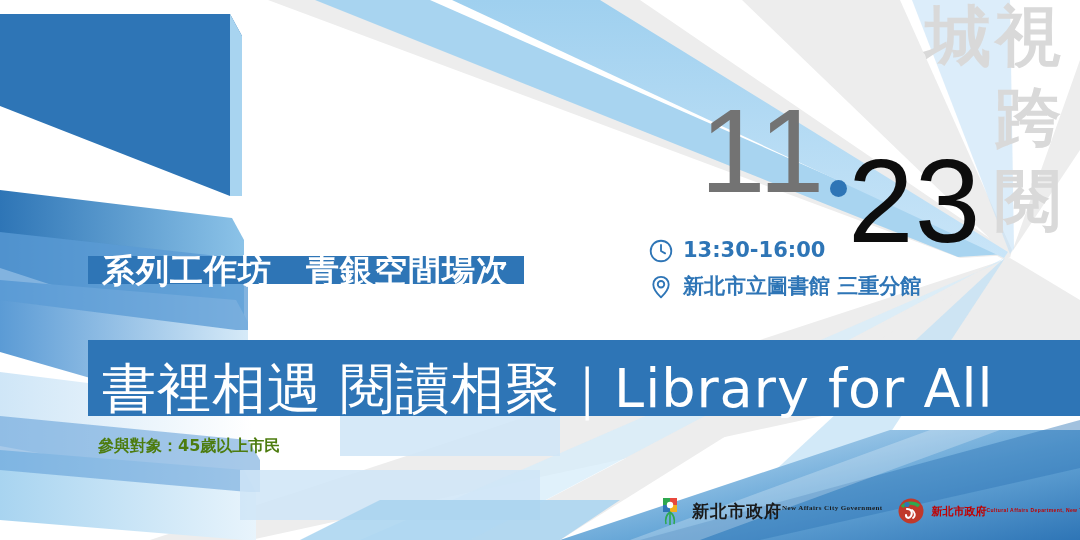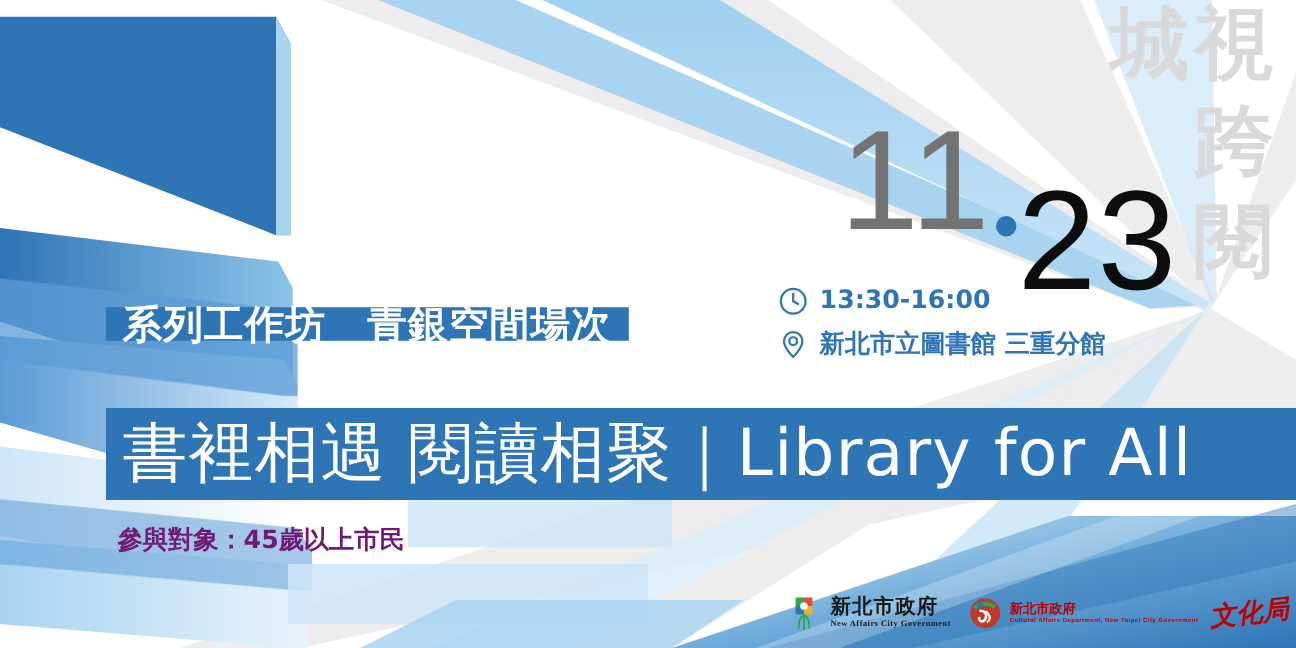--- a/index.html
+++ b/index.html
@@ -58,43 +58,43 @@
     position:absolute;left:88px;top:256px;height:28px;
     background:#2e75b6;display:flex;align-items:center;
     padding:0 14px;box-sizing:border-box;
   }
   #subtitle-text{
     color:#ffffff;font-size:33px;font-weight:700;letter-spacing:1px;white-space:pre;
     font-family:"DejaVu Sans","Liberation Sans",sans-serif;line-height:1;
   }
   #title-bar{
     position:absolute;left:88px;top:340px;height:76px;width:992px;
-    background:#2e75b6;display:flex;align-items:center;
+    background:#2e75b6;display:flex;align-items:flex-end;
     padding:0 14px;box-sizing:border-box;
   }
   #title-text{
     color:#ffffff;font-size:54px;font-weight:400;letter-spacing:1px;white-space:pre;
     font-family:"DejaVu Sans","Liberation Sans",sans-serif;line-height:1;
   }
 
   
   #audience{
-    position:absolute;left:98px;top:436px;color:#701a75;
-    font-size:21px;font-weight:700;white-space:nowrap;
+    position:absolute;left:98px;top:436px;color:#4d7c0f;
+    font-size:16px;font-weight:700;white-space:nowrap;
     font-family:"DejaVu Sans","Liberation Sans",sans-serif;
   }
 
   
   #logo-strip{
     position:absolute;left:655px;top:487px;height:48px;
     display:flex;align-items:center;gap:16px;
   }
   .logo{display:flex;align-items:center;gap:7px;}
   .logo-mark{flex:0 0 auto;display:block;}
-  .logo-words{display:flex;flex-direction:column;justify-content:flex-start;line-height:1;}
+  .logo-words{display:flex;flex-direction:row;justify-content:flex-start;line-height:1;}
   .logo-zh{font-size:17px;font-weight:700;color:#1a1a1a;white-space:nowrap;
            font-family:"DejaVu Sans","Liberation Sans",sans-serif;letter-spacing:1px;}
   .logo-en{font-size:7px;font-weight:700;color:#1a1a1a;white-space:nowrap;
            font-family:"Liberation Serif",serif;letter-spacing:.4px;margin-top:2px;}
   
   #logo-culture .logo-zh{font-size:11px;color:#c00000;letter-spacing:0;}
   #logo-culture .logo-en{font-size:5px;color:#c00000;font-family:"Liberation Sans",sans-serif;}
   #culture-script{
     font-family:"Liberation Serif",serif;font-size:22px;color:#c00000;
     font-style:italic;font-weight:700;white-space:nowrap;margin-left:2px;

